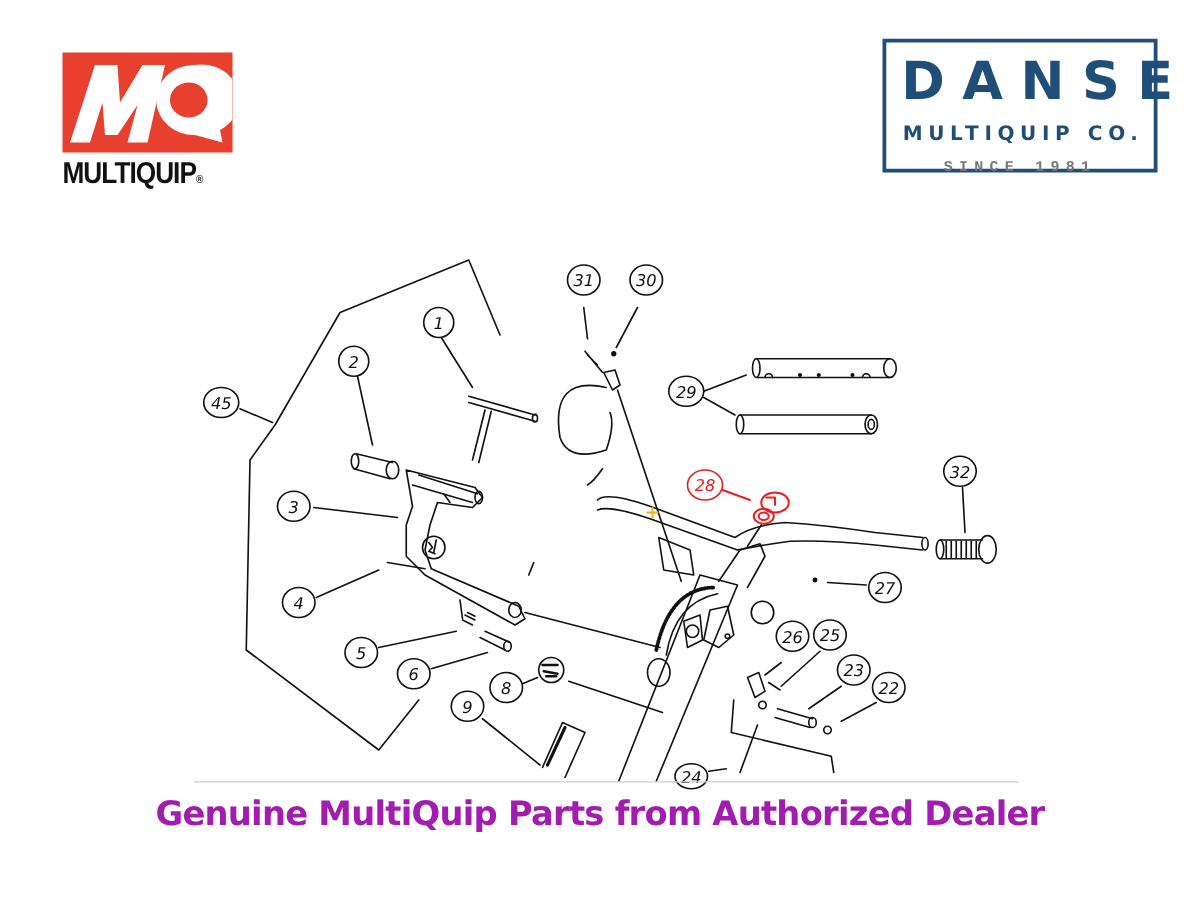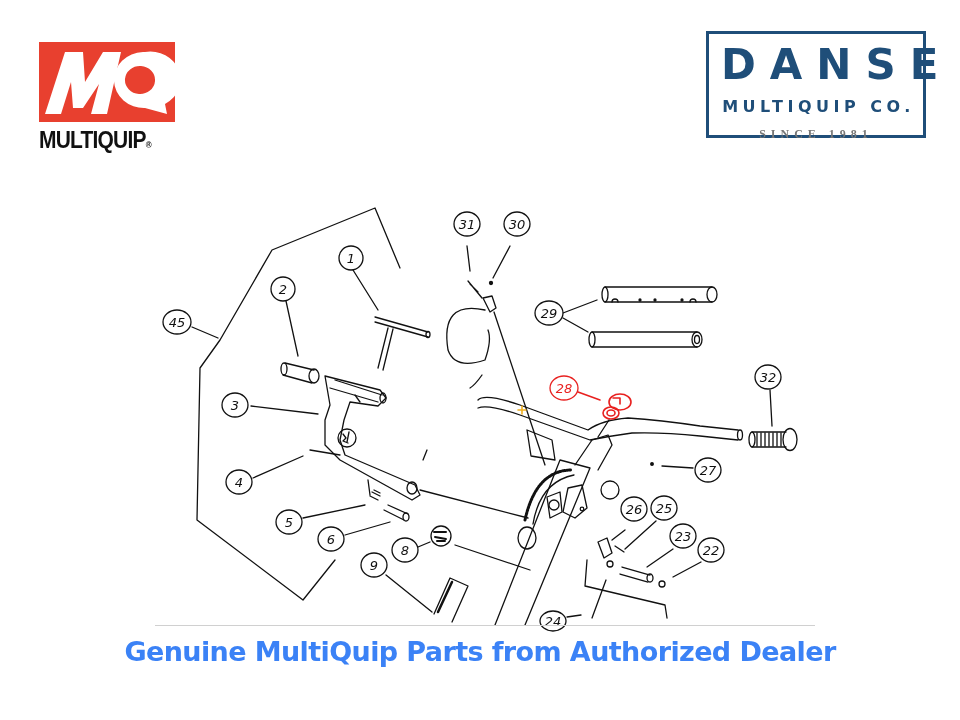--- a/index.html
+++ b/index.html
@@ -1,26 +1,26 @@
 <!DOCTYPE html>
 <html><head>
 <meta charset="utf-8">
 <style>
   html, body { margin:0; padding:0; background:#ffffff; }
   body { width:960px; height:720px; position:relative; overflow:hidden; font-family:"Liberation Sans", sans-serif; }
-  .mq-logo { position:absolute; left:39px; top:42px; width:136px; height:110px;padding-left:36px; }
+  .mq-logo { position:absolute; left:50px; top:42px; width:136px; height:110px;padding-left:36px; }
   .mq-box { position:absolute; left:0; top:0; width:136px; height:80px; background:#e8402f; overflow:hidden; }
   .mq-text { position:absolute; left:0; top:84px; width:140px; font-family:"Liberation Sans", sans-serif; font-weight:bold; font-size:21px; letter-spacing:-0.8px; color:#111; transform:scaleY(1.15); transform-origin:top left; }
   .danse-logo { position:absolute; left:706px; top:31px; width:220px; height:107px; border:3px solid #1f4e79; box-sizing:border-box; }
   .danse-title { position:absolute; left:0; top:6px; width:100%; text-align:center; font-family:"DejaVu Sans", sans-serif; font-weight:bold; font-size:42px; letter-spacing:14px; color:#1f4e79; padding-left:12px; box-sizing:border-box; }
   .danse-sub { position:absolute; left:0; top:63px; width:100%; text-align:center; font-family:"DejaVu Sans", sans-serif; font-weight:bold; font-size:16px; letter-spacing:4.5px; color:#1f4e79; padding-left:5px; box-sizing:border-box; }
-  .danse-since { position:absolute; left:706px; top:127px; width:220px; text-align:center; font-family:Liberation Serif, serif; font-weight:bold; font-size:12px; letter-spacing:5px; color:#777; }
+  .danse-since { position:absolute; left:706px; top:127px; width:220px; text-align:center; font-family:Liberation Mono, monospace; font-weight:bold; font-size:12px; letter-spacing:5px; color:#777; }
   .diagram { position:absolute; left:0; top:0; width:960px; height:720px; }
   .divider { position:absolute; left:155px; top:625px; width:660px; height:1px; background:#d0d0d0; }
-  .caption { position:absolute; left:0; top:636px; width:960px; text-align:center; font-family:"DejaVu Sans", sans-serif; font-weight:bold; font-size:27px; letter-spacing:-0.6px; color:#3b82f6; }
+  .caption { position:absolute; left:0; top:636px; width:960px; text-align:center; font-family:"DejaVu Sans", sans-serif; font-weight:bold; font-size:27px; letter-spacing:-0.6px; color:#a21caf; }
   svg text { font-family:"DejaVu Sans", sans-serif; font-style:italic; }
 </style>
 </head>
 <body>
 
 <div class="mq-logo">
   <div class="mq-box">
     <svg width="136" height="80" viewBox="0 0 136 80">
       <polygon points="6,72 26,10 44,10 46,40 64,10 82,10 68,72 52,72 60,42 44,66 34,66 32,40 22,72" fill="#fff"></polygon>
       <path d="M104,10 a30,28 0 1,0 2,56 l22,6 l-2,-10 a30,28 0 0,0 -20,-52 z M102,24 a15,14 0 1,1 -2,28 a15,14 0 1,1 2,-28 z" fill="#fff" fill-rule="evenodd"></path>

